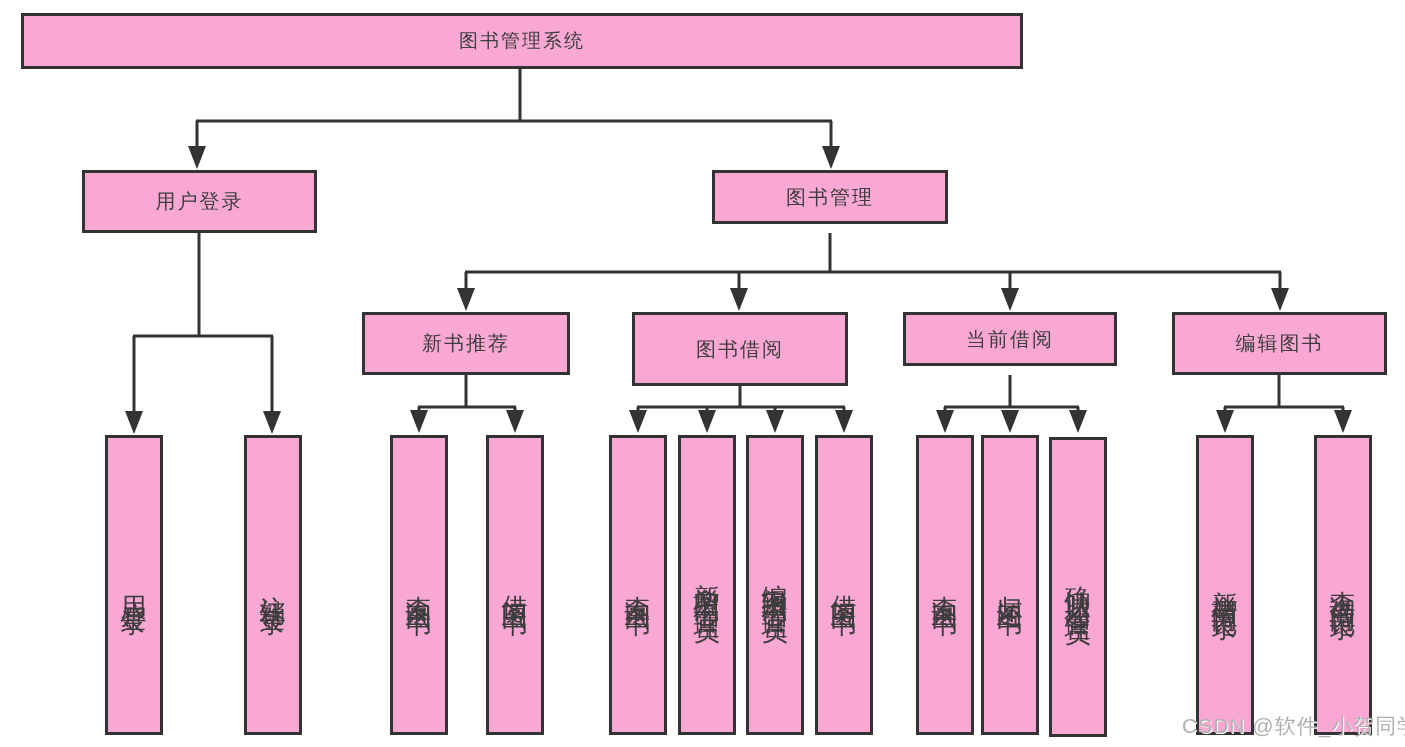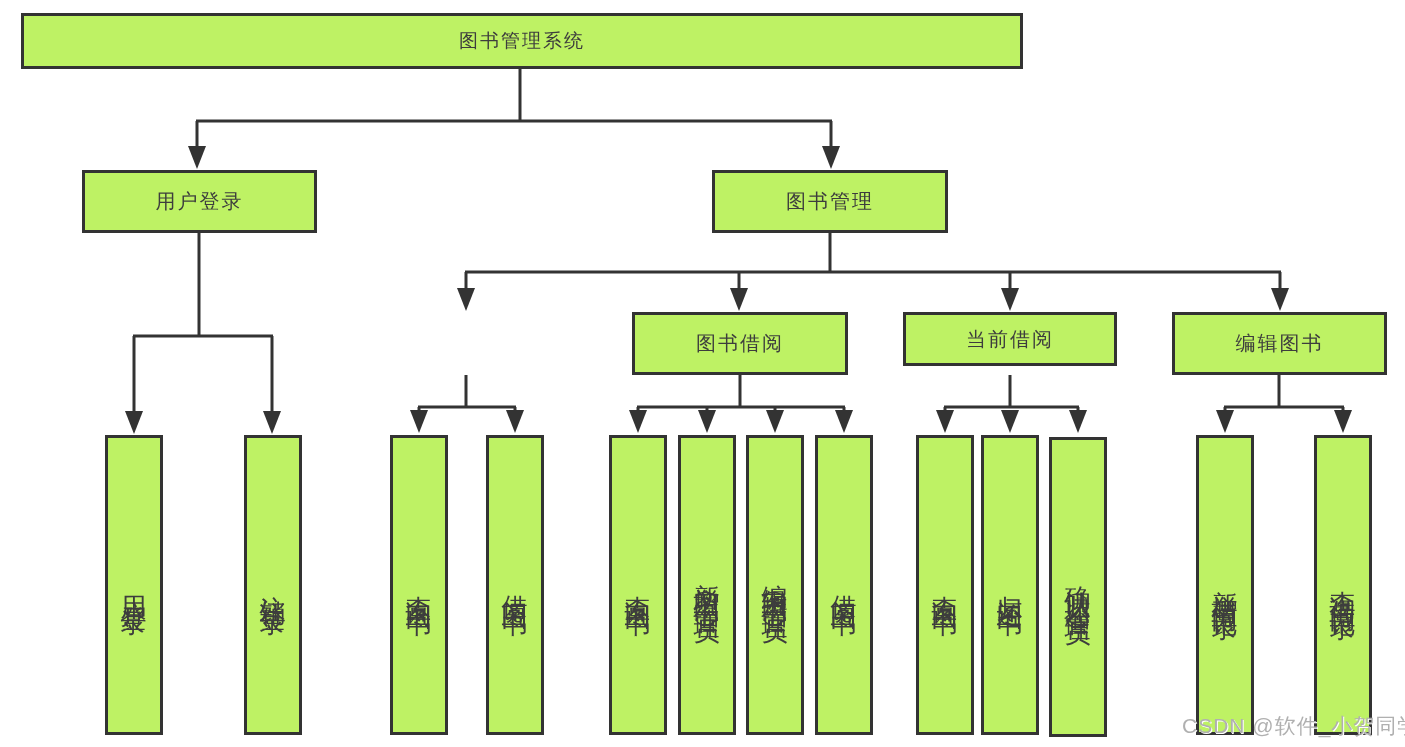--- a/index.html
+++ b/index.html
@@ -8,21 +8,21 @@
     width:1405px;height:747px;
     background:#ffffff;
     font-family:"Liberation Sans","DejaVu Sans",sans-serif;
     overflow:hidden;
   }
   #wires{position:absolute;left:0;top:0;width:1405px;height:747px;}
   .box{
     position:absolute;
     box-sizing:border-box;
     border:3px solid #333333;
-    background:#bef264;
+    background:#f9a8d4;
     display:flex;
     align-items:center;
     justify-content:center;
     color:#3d3d3d;
   }
   .box.h .label{
     font-size:20px;
     letter-spacing:2px;
     white-space:nowrap;
   }
@@ -116,25 +116,28 @@
     </g>
   </svg>
 
   <div class="box h root" style="left:21px;top:13px;width:1002px;height:56px">
     <span class="label">图书管理系统</span>
   </div>
 
   <div class="box h" style="left:82px;top:170px;width:235px;height:63px">
     <span class="label">用户登录</span>
   </div>
-  <div class="box h" style="left:712px;top:170px;width:236px;height:63px">
+  <div class="box h" style="left:712px;top:170px;width:236px;height:54px">
     <span class="label">图书管理</span>
   </div>
 
-  <div class="box h" style="left:632px;top:312px;width:216px;height:63px">
+  <div class="box h" style="left:362px;top:312px;width:208px;height:63px">
+    <span class="label">新书推荐</span>
+  </div>
+  <div class="box h" style="left:632px;top:312px;width:216px;height:74px">
     <span class="label">图书借阅</span>
   </div>
   <div class="box h" style="left:903px;top:312px;width:214px;height:54px">
     <span class="label">当前借阅</span>
   </div>
   <div class="box h" style="left:1172px;top:312px;width:215px;height:63px">
     <span class="label">编辑图书</span>
   </div>
 
   <div class="box v" style="left:105px;top:435px;width:58px;height:300px">

